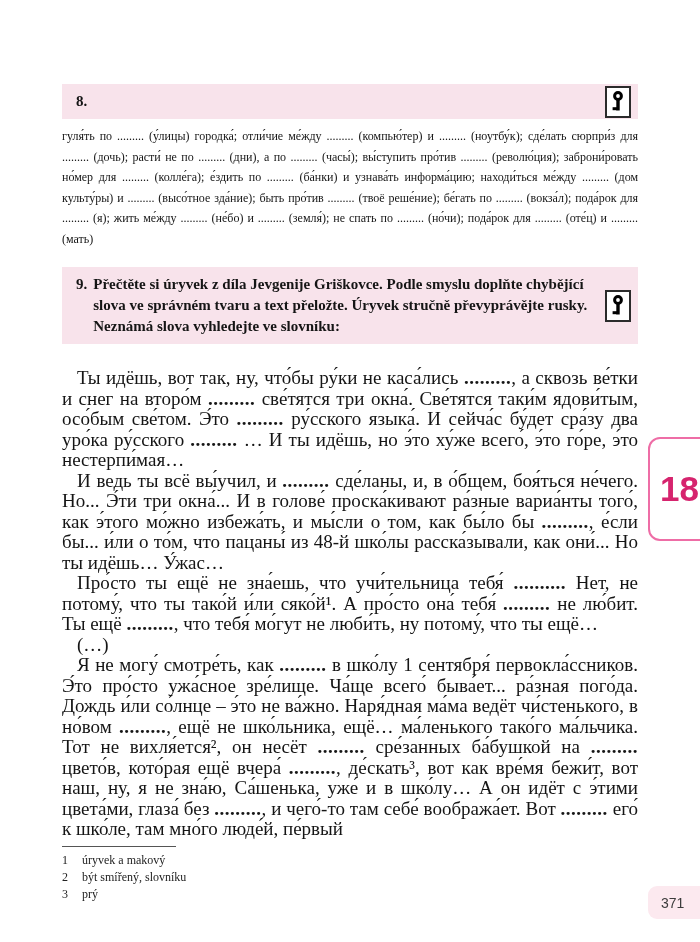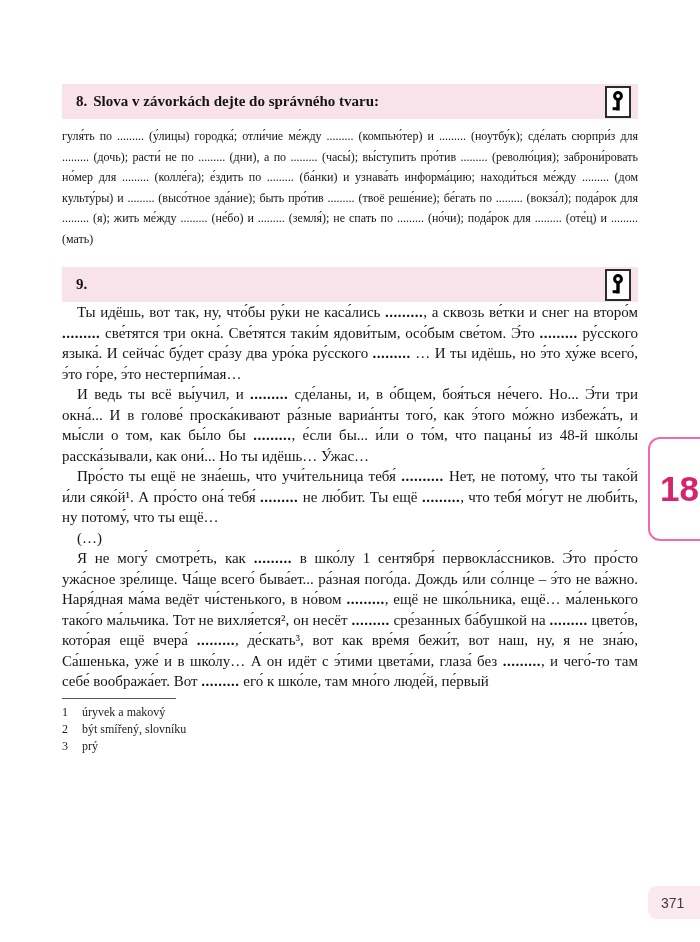--- a/index.html
+++ b/index.html
@@ -27,21 +27,21 @@
     display:flex;align-items:center;justify-content:center;
   }
   .key-box svg{display:block;}
 
   
   .ex-body{
     margin-top:7px;font-size:12px;line-height:20.5px;
     text-align:justify;
   }
   .vocab{margin-top:13px;font-size:15px;line-height:20.5px;text-align:justify;}
-  .story{margin-top:0;font-size:15px;line-height:20.5px;}
+  .story{margin-top:24px;font-size:19px;line-height:20.5px;}
   .story p{margin:0;text-align:justify;text-indent:15px;}
   .story p strong{font-weight:bold;letter-spacing:0.5px;}
 
   
   .footnotes{margin-top:6px;font-size:12px;line-height:17px;color:#222;}
   .fn-rule{width:114px;border-top:1.2px solid #555;margin-bottom:5px;}
   .fn-row{display:flex;}
   .fn-num{flex:none;width:20px;}
 
   
@@ -62,34 +62,34 @@
   }
 </style>
 </head>
 <body>
 
 <div class="page">
   <div class="content">
 
     <header class="ex-header hdr8">
       <span class="ex-num">8.</span>
-      <span class="ex-title">Slova v závorkách dejte do správného tvaru:</span>
       <span class="key-box">
         <svg width="14" height="22" viewBox="0 0 14 22" aria-hidden="true">
           <circle cx="7" cy="5" r="3.4" fill="none" stroke="#000" stroke-width="3"></circle>
           <rect x="5.3" y="8" width="3.4" height="11.5" fill="#000"></rect>
           <rect x="1.6" y="16.2" width="4.6" height="3" fill="#000"></rect>
         </svg>
       </span>
     </header>
 
     <div class="ex-body">гуля́ть по ......... (у́лицы) городка́; отли́чие ме́жду ......... (компью́тер) и ......... (ноутбу́к); сде́лать сюрпри́з для ......... (дочь); расти́ не по ......... (дни), а по ......... (часы́); вы́ступить про́тив ......... (револю́ция); заброни́ровать но́мер для ......... (колле́га); е́здить по ......... (ба́нки) и узнава́ть информа́цию; находи́ться ме́жду ......... (дом культу́ры) и ......... (высо́тное зда́ние); быть про́тив ......... (твоё реше́ние); бе́гать по ......... (вокза́л); пода́рок для ......... (я); жить ме́жду ......... (не́бо) и ......... (земля́); не спать по ......... (но́чи); пода́рок для ......... (оте́ц) и ......... (мать)</div>
 
     <header class="ex-header hdr9">
       <span class="ex-num">9.</span>
+      <span class="ex-title">Přečtěte si úryvek z díla Jevgenije Griškovce. Podle smyslu doplňte chybějící slova ve správném tvaru a text přeložte. Úryvek stručně převyprávějte rusky. Neznámá slova vyhledejte ve slovníku:</span>
       <span class="key-box">
         <svg width="14" height="22" viewBox="0 0 14 22" aria-hidden="true">
           <circle cx="7" cy="5" r="3.4" fill="none" stroke="#000" stroke-width="3"></circle>
           <rect x="5.3" y="8" width="3.4" height="11.5" fill="#000"></rect>
           <rect x="1.6" y="16.2" width="4.6" height="3" fill="#000"></rect>
         </svg>
       </span>
     </header>
 
 

